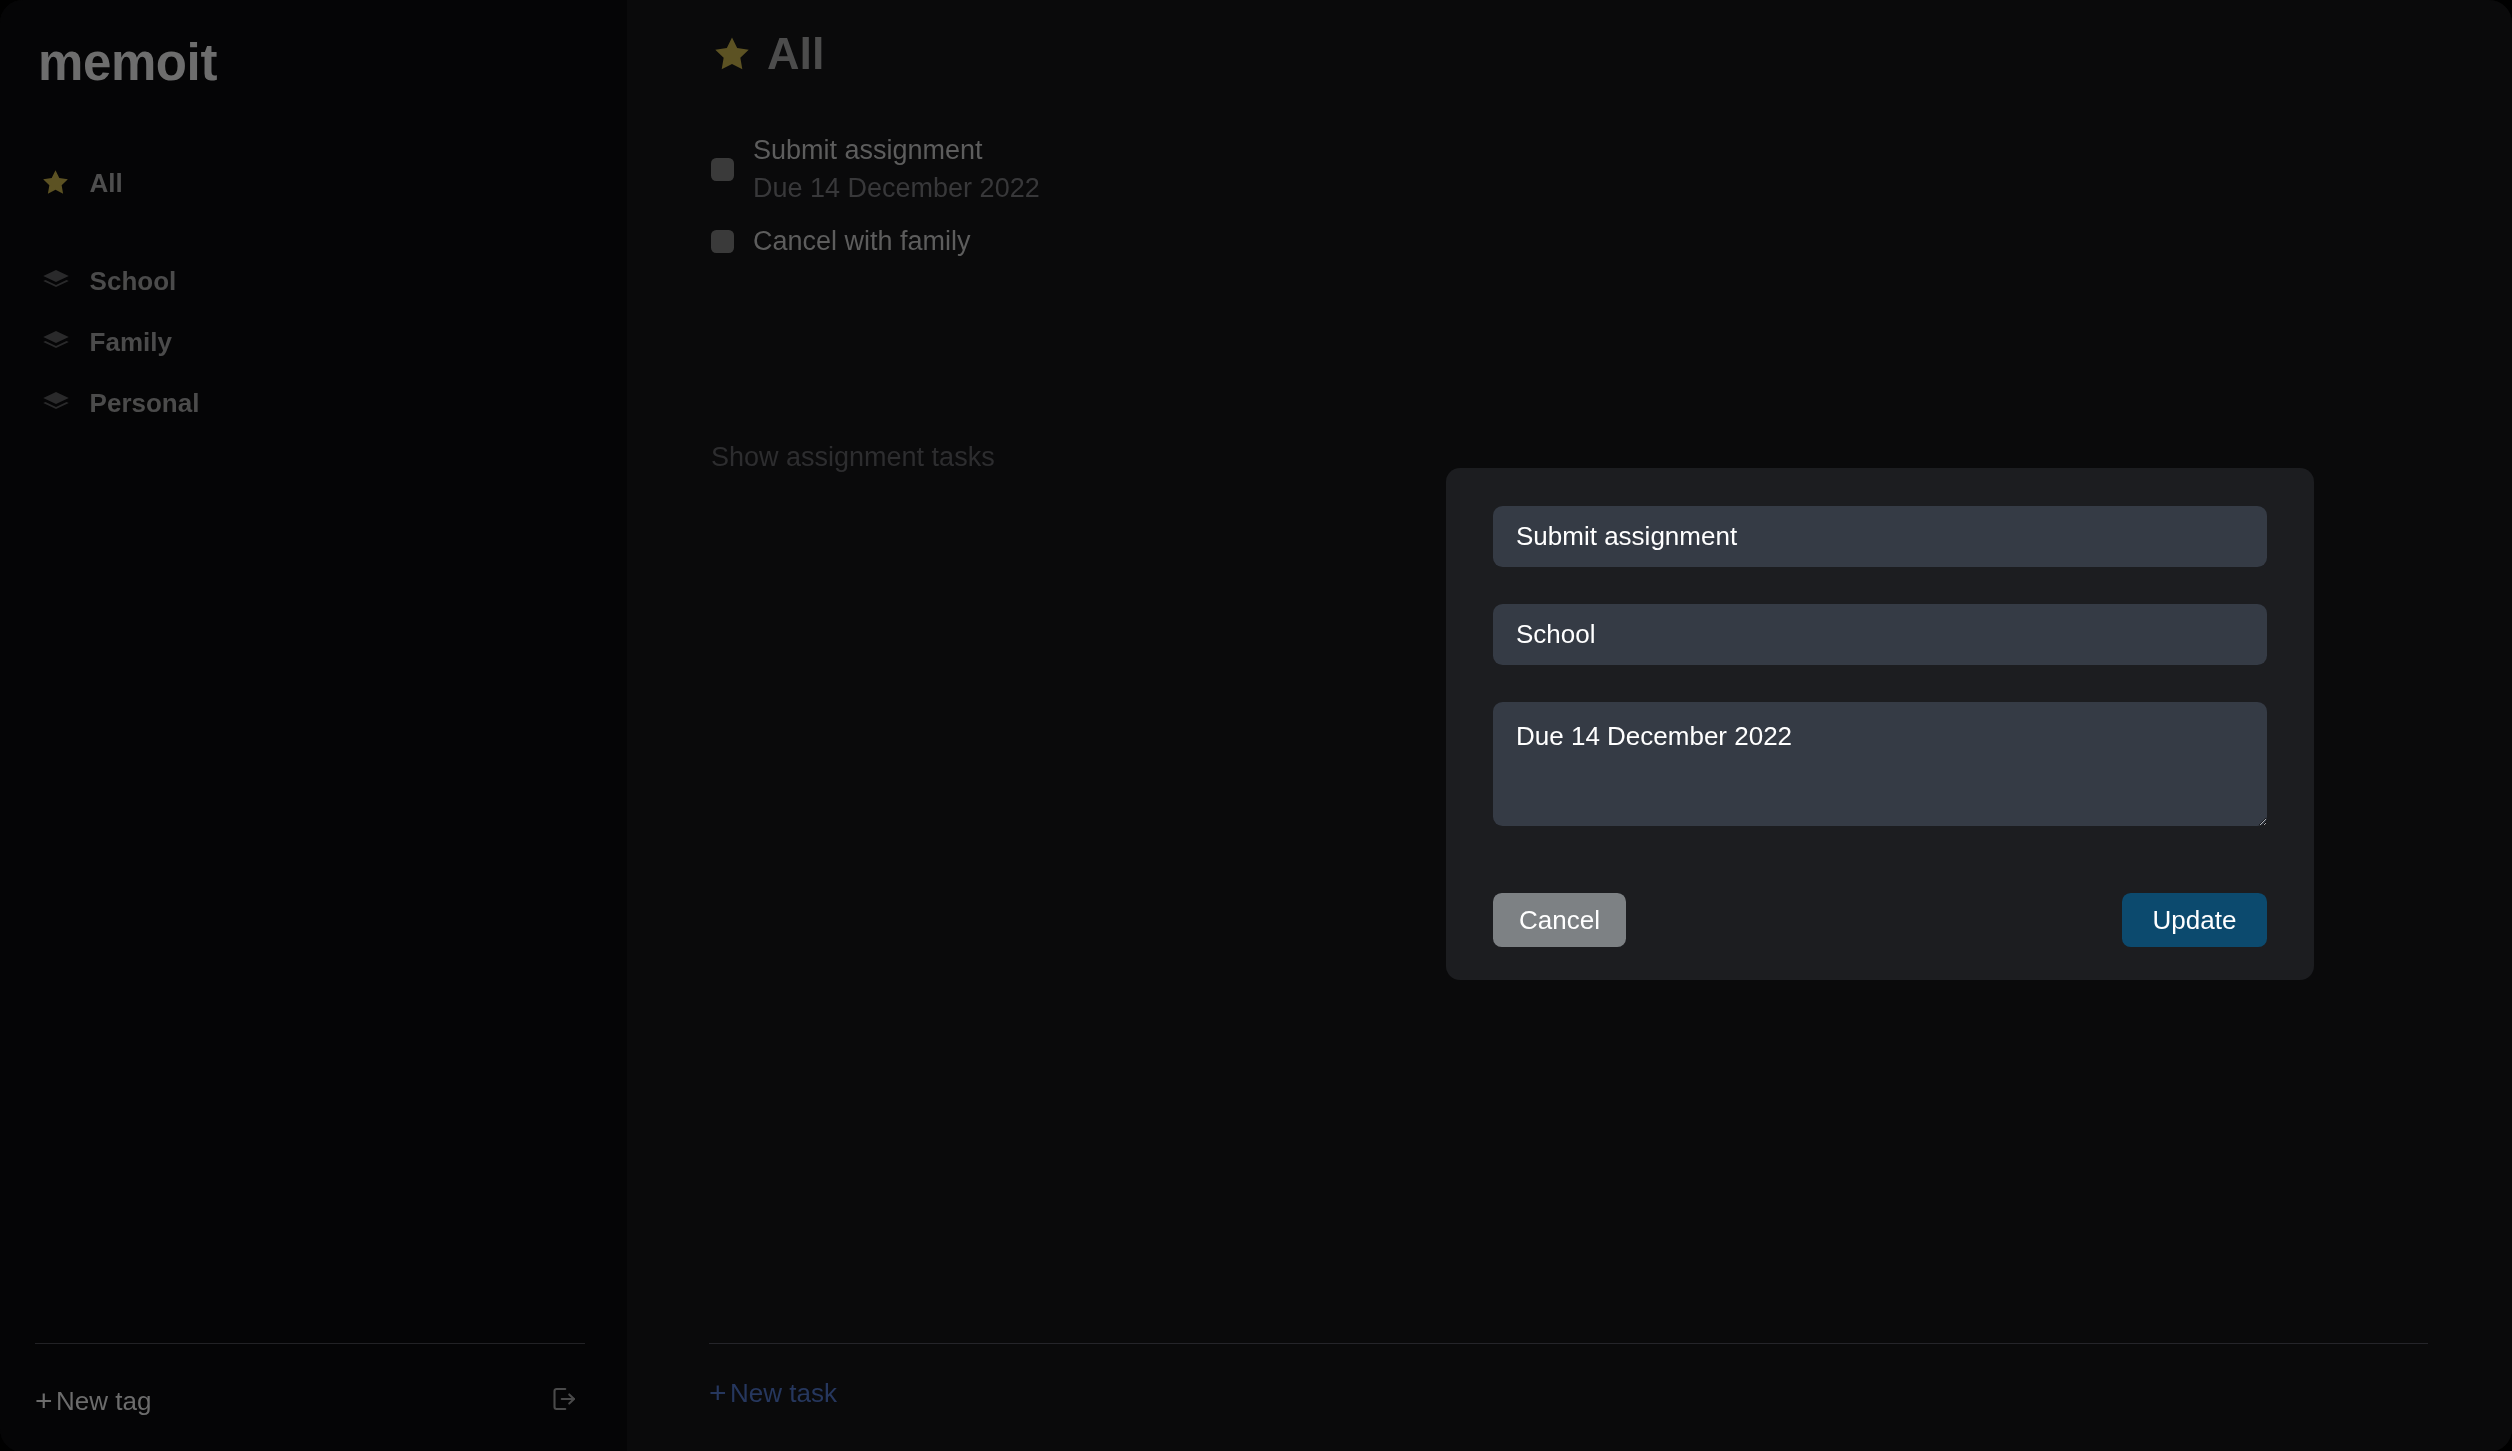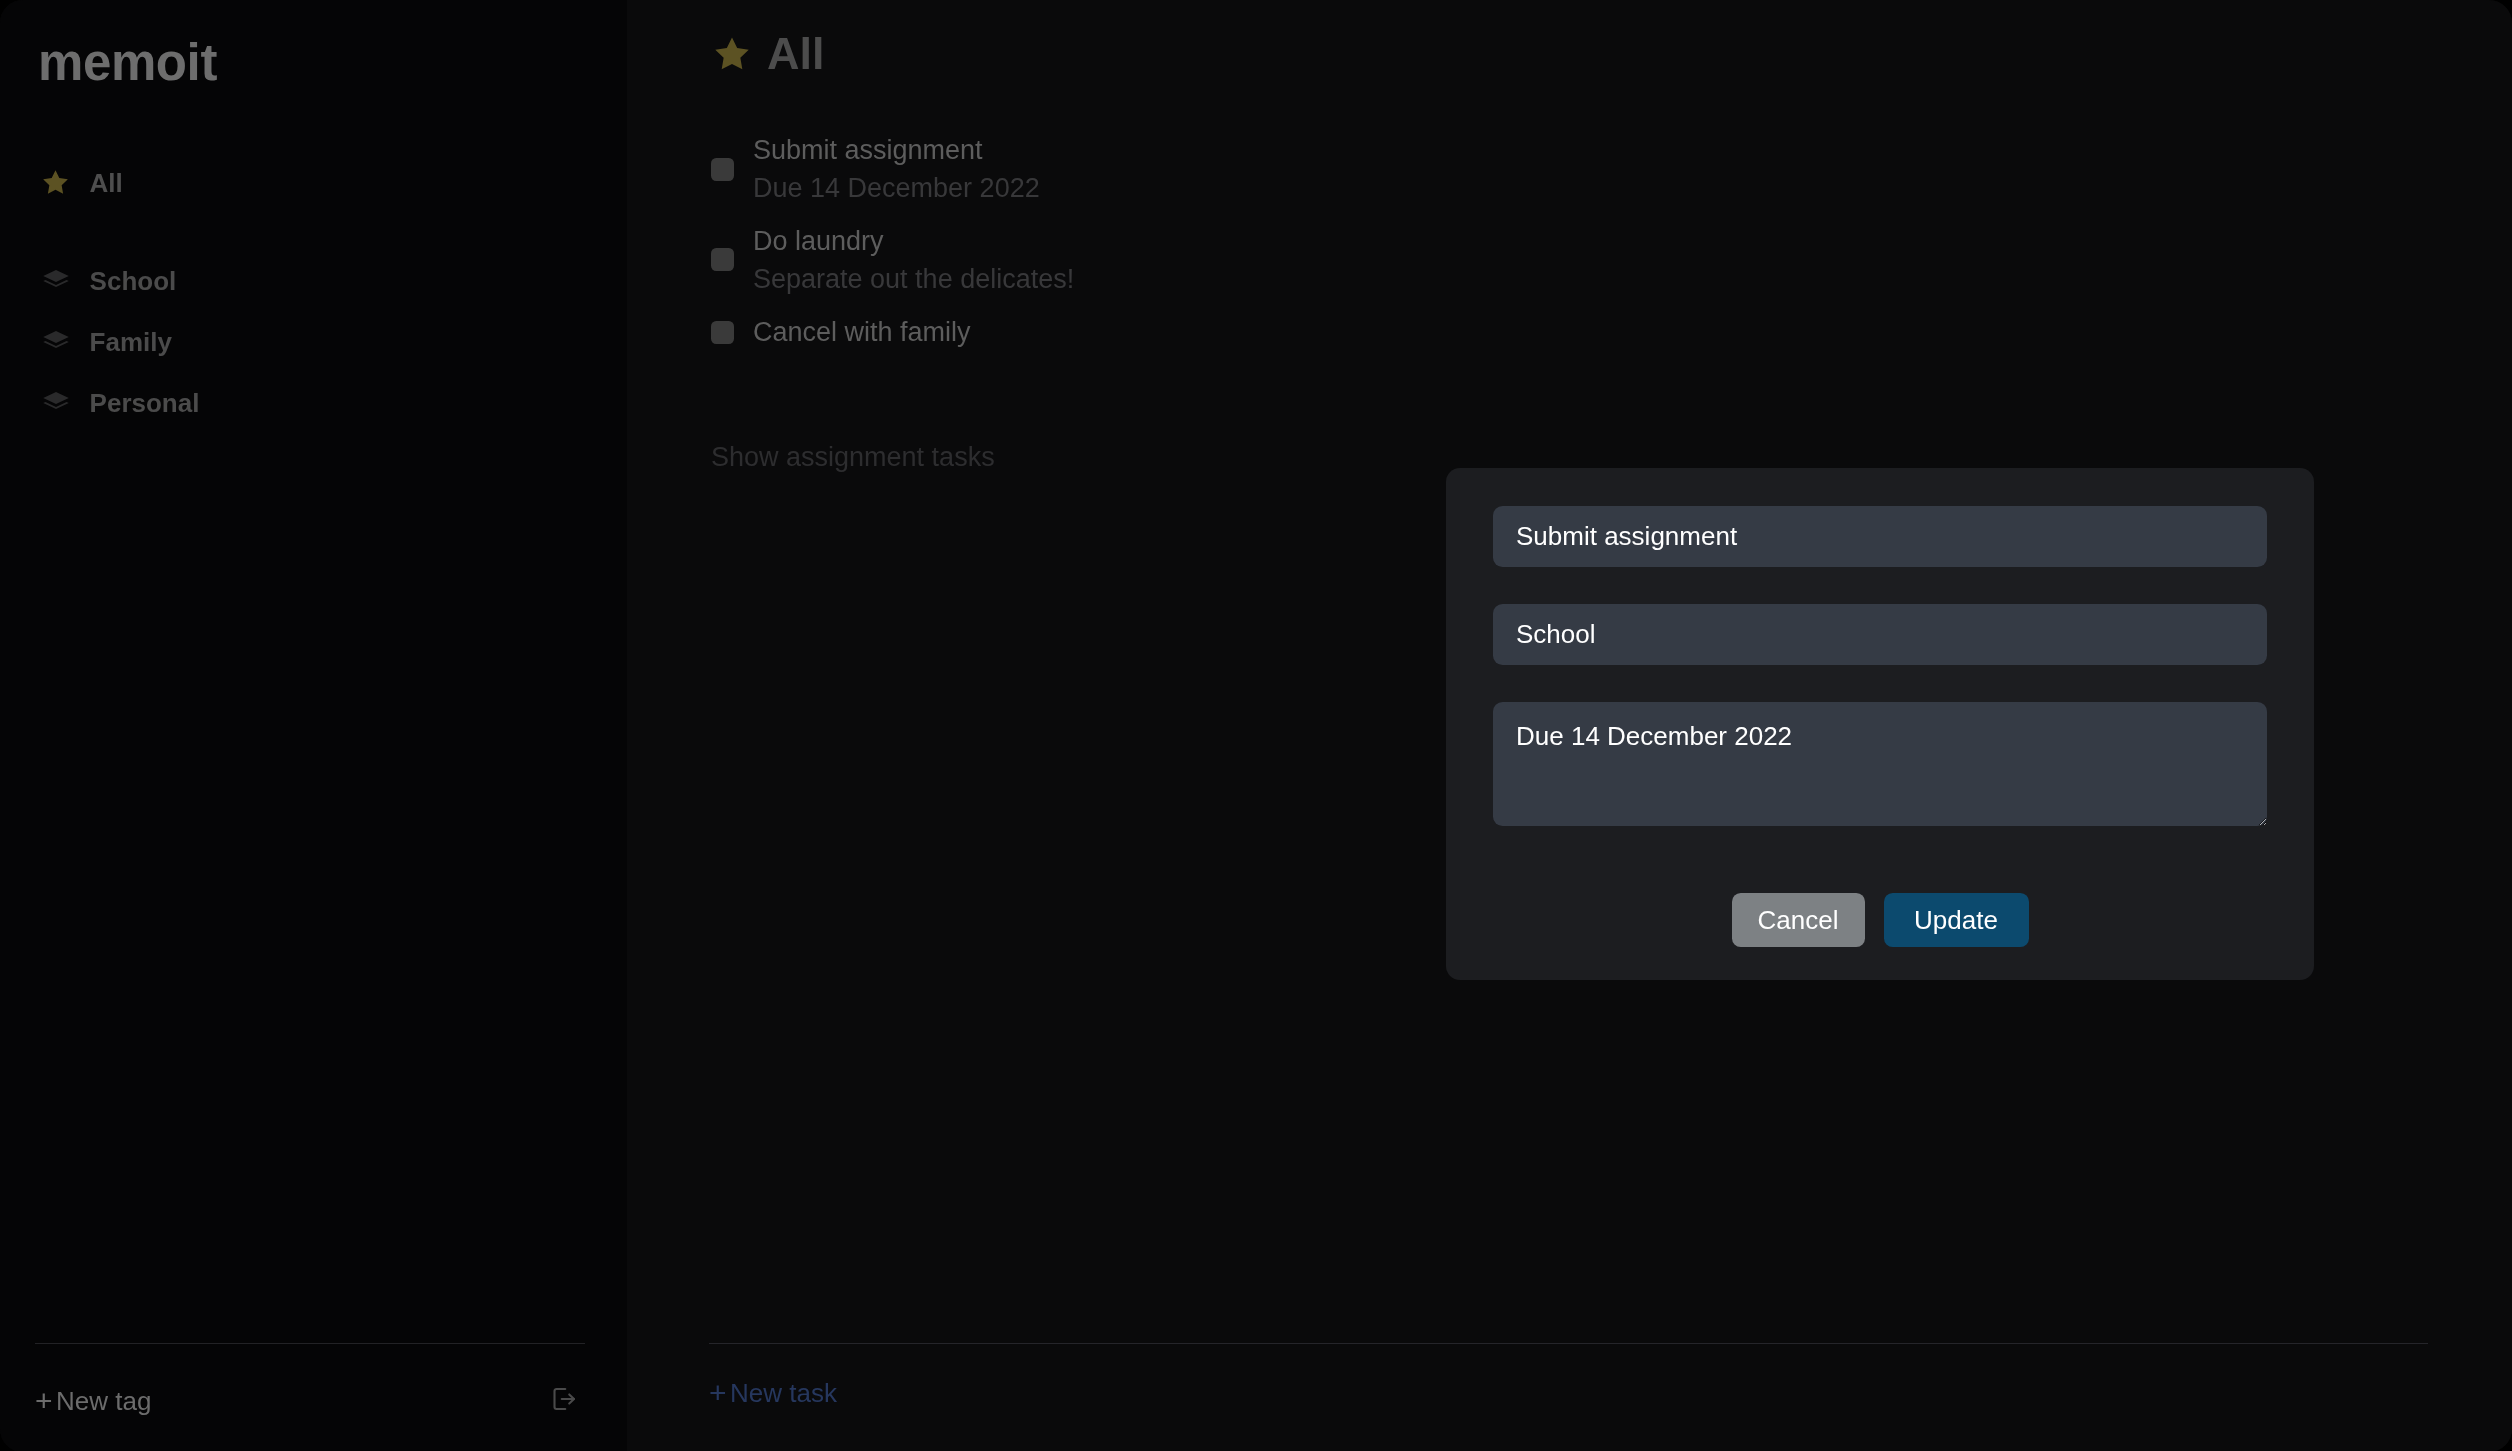--- a/index.html
+++ b/index.html
@@ -252,21 +252,21 @@
     height: 124px;
     padding: 17.5px 23px;
     resize: vertical;
     line-height: 1.3;
     display: block;
   }
 
   .modal-actions {
     margin-top: auto;
     display: flex;
-    justify-content: center;
+    justify-content: space-between;
     gap: 19px;
   }
 
   .btn {
     border: none;
     border-radius: 8.7px;
     font-family: "Liberation Sans", sans-serif;
     font-size: 26px;
     color: #ffffff;
     height: 54px;
@@ -364,27 +364,20 @@
     <div class="task-list">
 
       <div class="task-row">
         <span class="task-check"></span>
         <span class="task-texts">
           <span class="task-title">Submit assignment</span>
           <span class="task-note">Due 14 December 2022</span>
         </span>
       </div>
 
-      <div class="task-row">
-        <span class="task-check"></span>
-        <span class="task-texts">
-          <span class="task-title">Do laundry</span>
-          <span class="task-note">Separate out the delicates!</span>
-        </span>
-      </div>
 
       <div class="task-row">
         <span class="task-check"></span>
         <span class="task-texts">
           <span class="task-title">Cancel with family</span>
         </span>
       </div>
 
     </div>
 

